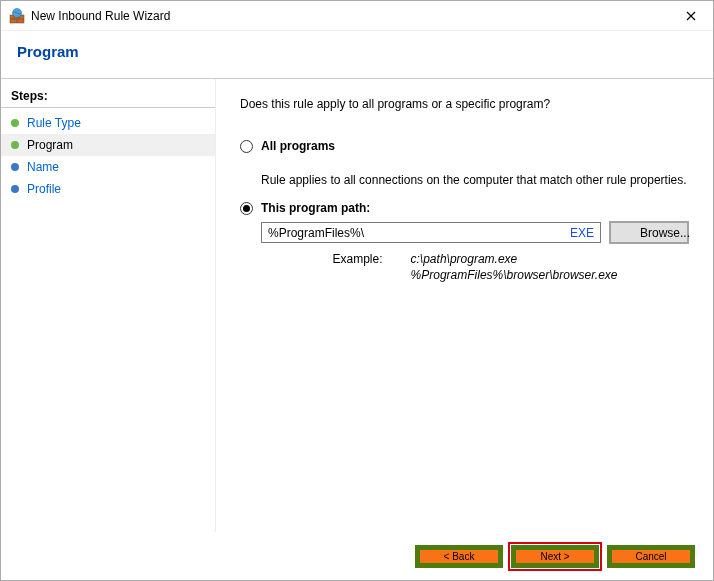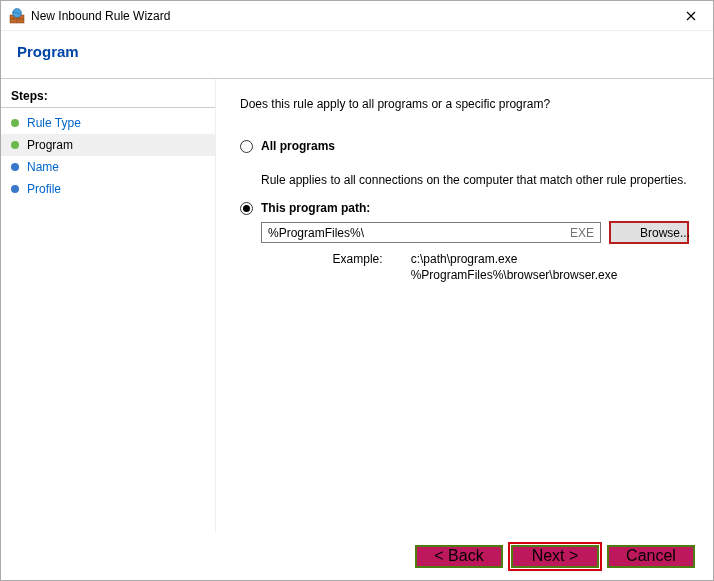--- a/index.html
+++ b/index.html
@@ -109,48 +109,48 @@
   }
   .path-input {
     flex: 1;
     height: 21px;
     border: 1px solid #7a7a7a;
     padding: 0 6px;
     display: flex; align-items: center; justify-content: space-between;
     font-size: 12px;
     background:#fff;
   }
-  .ext { color: #737373; }
+  .ext { color: #1d4ed8; }
   .browse-btn {
     width: 80px; height: 23px;
-    border: 2px solid #b91c1c;
+    border: 2px solid #a3a3a3;
     background: #e1e1e1;
     font-size: 12px;
     display:flex; align-items:center; justify-content:center;padding-left:32px;
   }
   .example {
     margin-left: 21px; margin-top: 8px;
     display: flex; gap: 28px;
     font-size: 12px;
     justify-content: center;
   }
-  .example .paths div { line-height: 1.3; }
+  .example .paths div { line-height: 1.3; font-style: italic; }
   .footer {
     height: 48px;
     display: flex;
     align-items: center;
     justify-content: flex-end;
     padding: 0 18px;
     gap: 8px;
   }
   .btn {
     width: 88px; height: 23px;
-    border: 2px solid #4d7c0f;
-    background: #be185d;
-    font-size: 16px;
+    border: 5px solid #4d7c0f;
+    background: #f97316;
+    font-size: 10px;
     display:flex; align-items:center; justify-content:center;
   }
   .btn.highlight {
     outline: 2px solid #d4000f;
     outline-offset: 1px;
   }
 </style>
 </head>
 <body>
 

